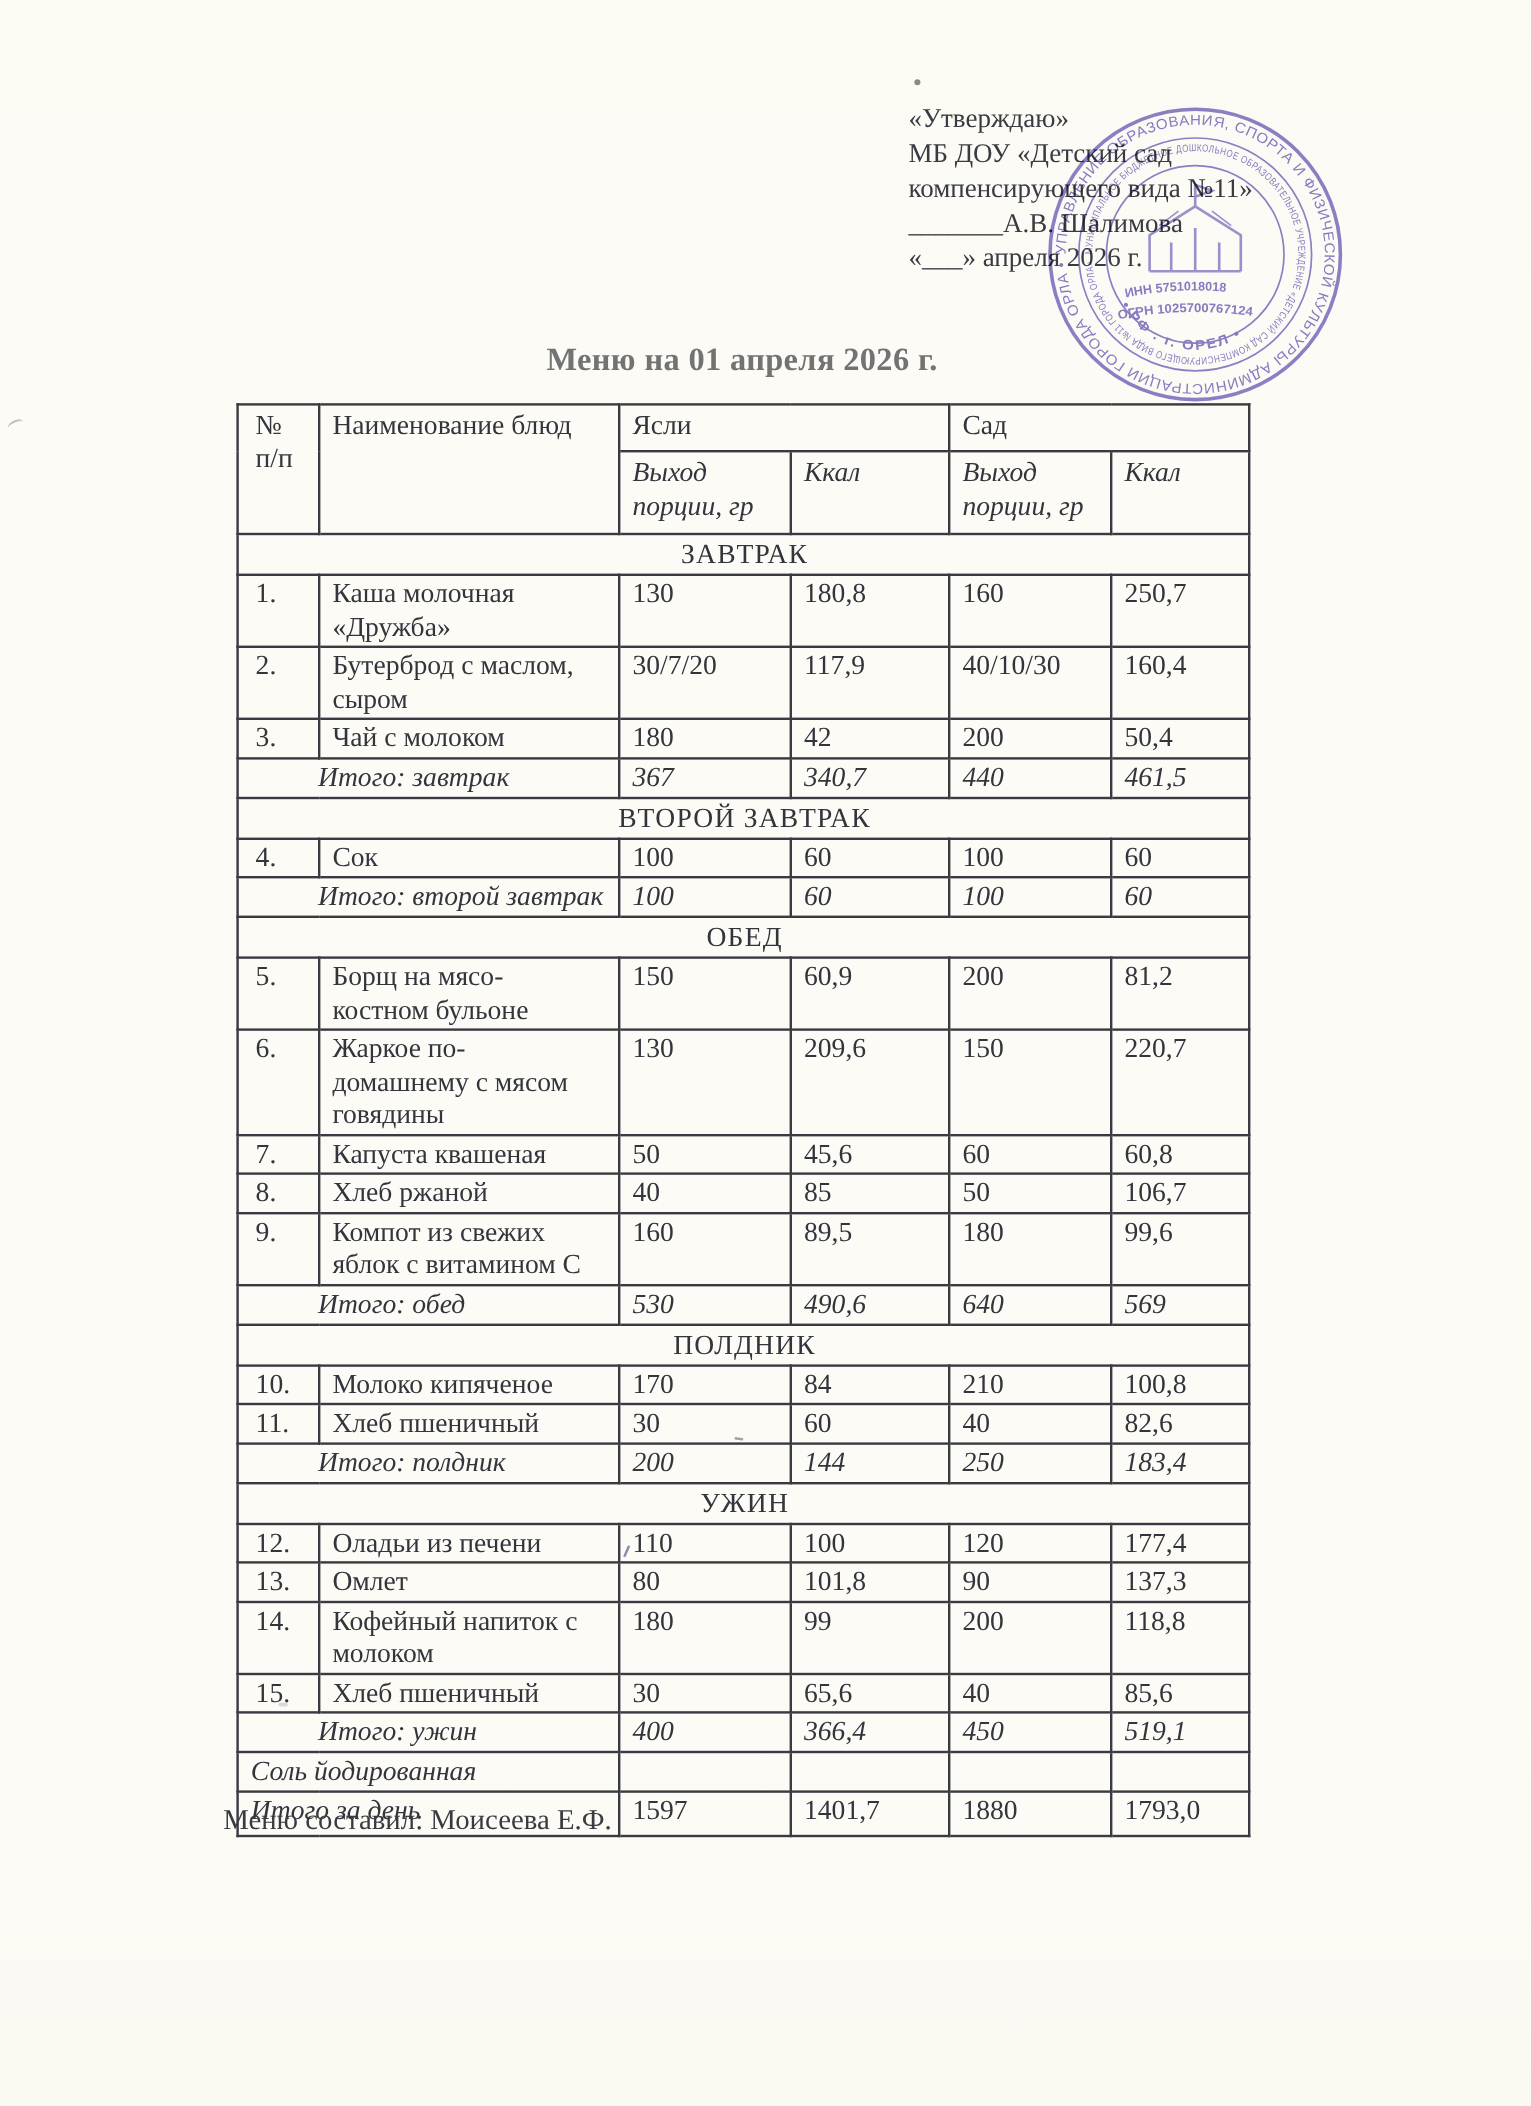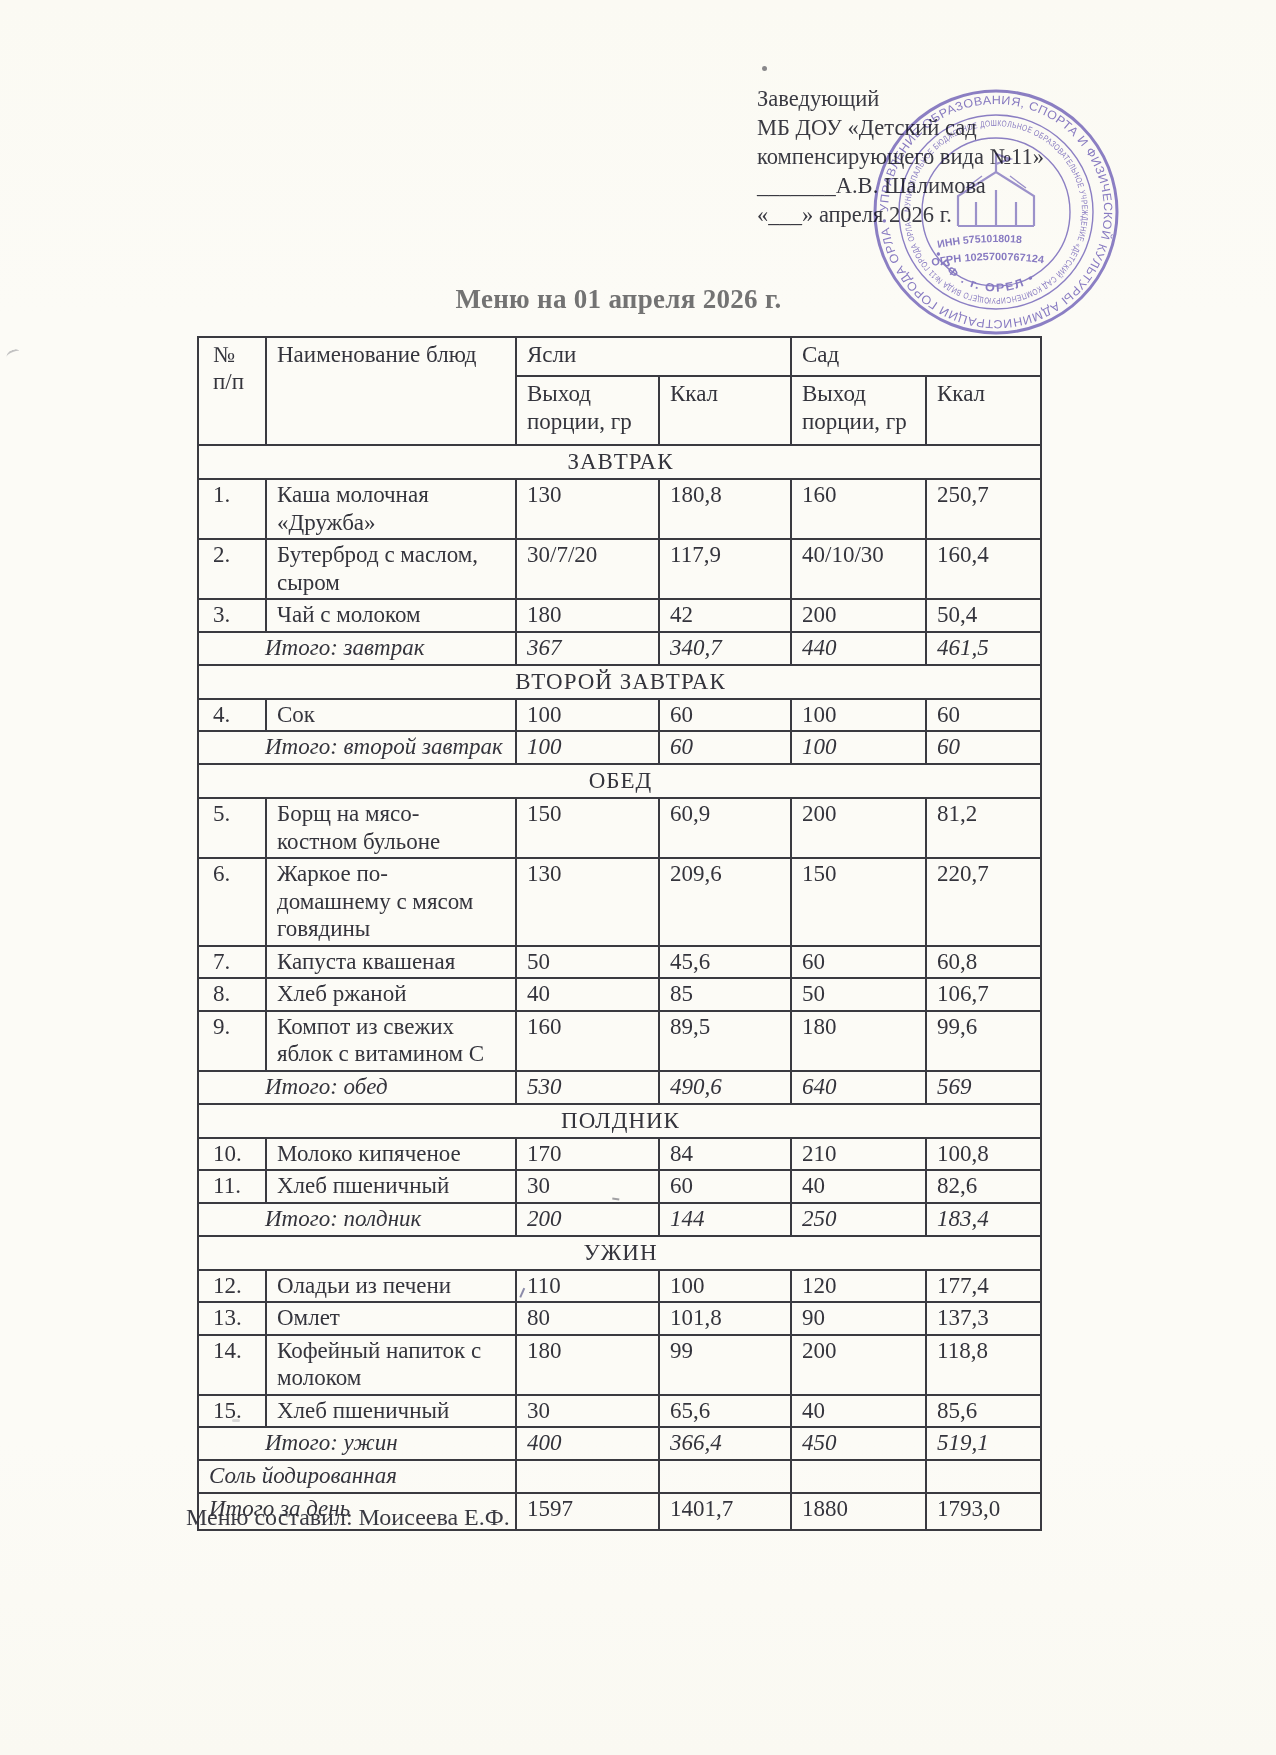--- a/index.html
+++ b/index.html
@@ -31,21 +31,21 @@
     position:absolute;left:197px;top:336px;width:843px;
     border-collapse:collapse;table-layout:fixed;font-size:23px;color:#34343c;
   }
   .menu td,.menu th{
     border:2px solid #3a3a40;vertical-align:top;font-weight:normal;
     text-align:left;padding:1px 8px 2px 10px;line-height:27.5px;
   }
   .menu th{padding-top:3px;}
   .group-cell{text-align:center;height:32px;}
   .corner-cell div{line-height:27px;}
-  .sub-cell{height:62px;}
+  .sub-cell{height:62px;font-style:italic;}
   .section-cell{text-align:center !important;height:28px;letter-spacing:1px;padding-top:2px !important;}
   .num-cell{padding-left:14px !important;}
   .name-cell{padding-right:26px !important;font-family:Liberation Serif, serif;}
   .total-label-cell{font-style:italic;padding-left:66px !important;}
   .flush-label-cell{font-style:italic;}
   .ital{font-style:italic;}
   .short-row td{height:28px;}
   .grand-row td{height:32px;}
   
   .menu-author{
@@ -56,21 +56,21 @@
   .a1{left:762px;top:66px;width:5px;height:5px;border-radius:50%;background:#4a4a52;opacity:.65;}
   .a2{left:6px;top:350px;width:14px;height:7px;border-top:2px solid #8a8a90;border-radius:60% 40%;transform:rotate(-18deg);opacity:.5;}
   .a3{left:612px;top:1198px;width:7px;height:4px;border-top:2px solid #55555e;transform:rotate(8deg);opacity:.55;}
   .a4{left:521px;top:1289px;width:6px;height:10px;border-left:2px solid #3f3f74;transform:rotate(24deg);opacity:.6;}
   .a5{left:232px;top:1419px;width:8px;height:3px;background:#9a9aa0;opacity:.35;border-radius:2px;}
 </style>
 </head>
 <body>
 
 <div class="approval">
-  <div>Заведующий</div>
+  <div>«Утверждаю»</div>
   <div>МБ ДОУ «Детский сад</div>
   <div>компенсирующего вида №11»</div>
   <div>_______А.В. Шалимова</div>
   <div>«___» апреля 2026 г.</div>
 </div>
 
 <svg class="stamp" viewBox="-150 -150 300 300">
   <defs>
     <path id="ringOuter" d="M -108,0 A 108 108 0 1 1 108,0 A 108 108 0 1 1 -108,0"></path>
     <path id="ringInner" d="M -86,0 A 86 86 0 1 1 86,0 A 86 86 0 1 1 -86,0"></path>

